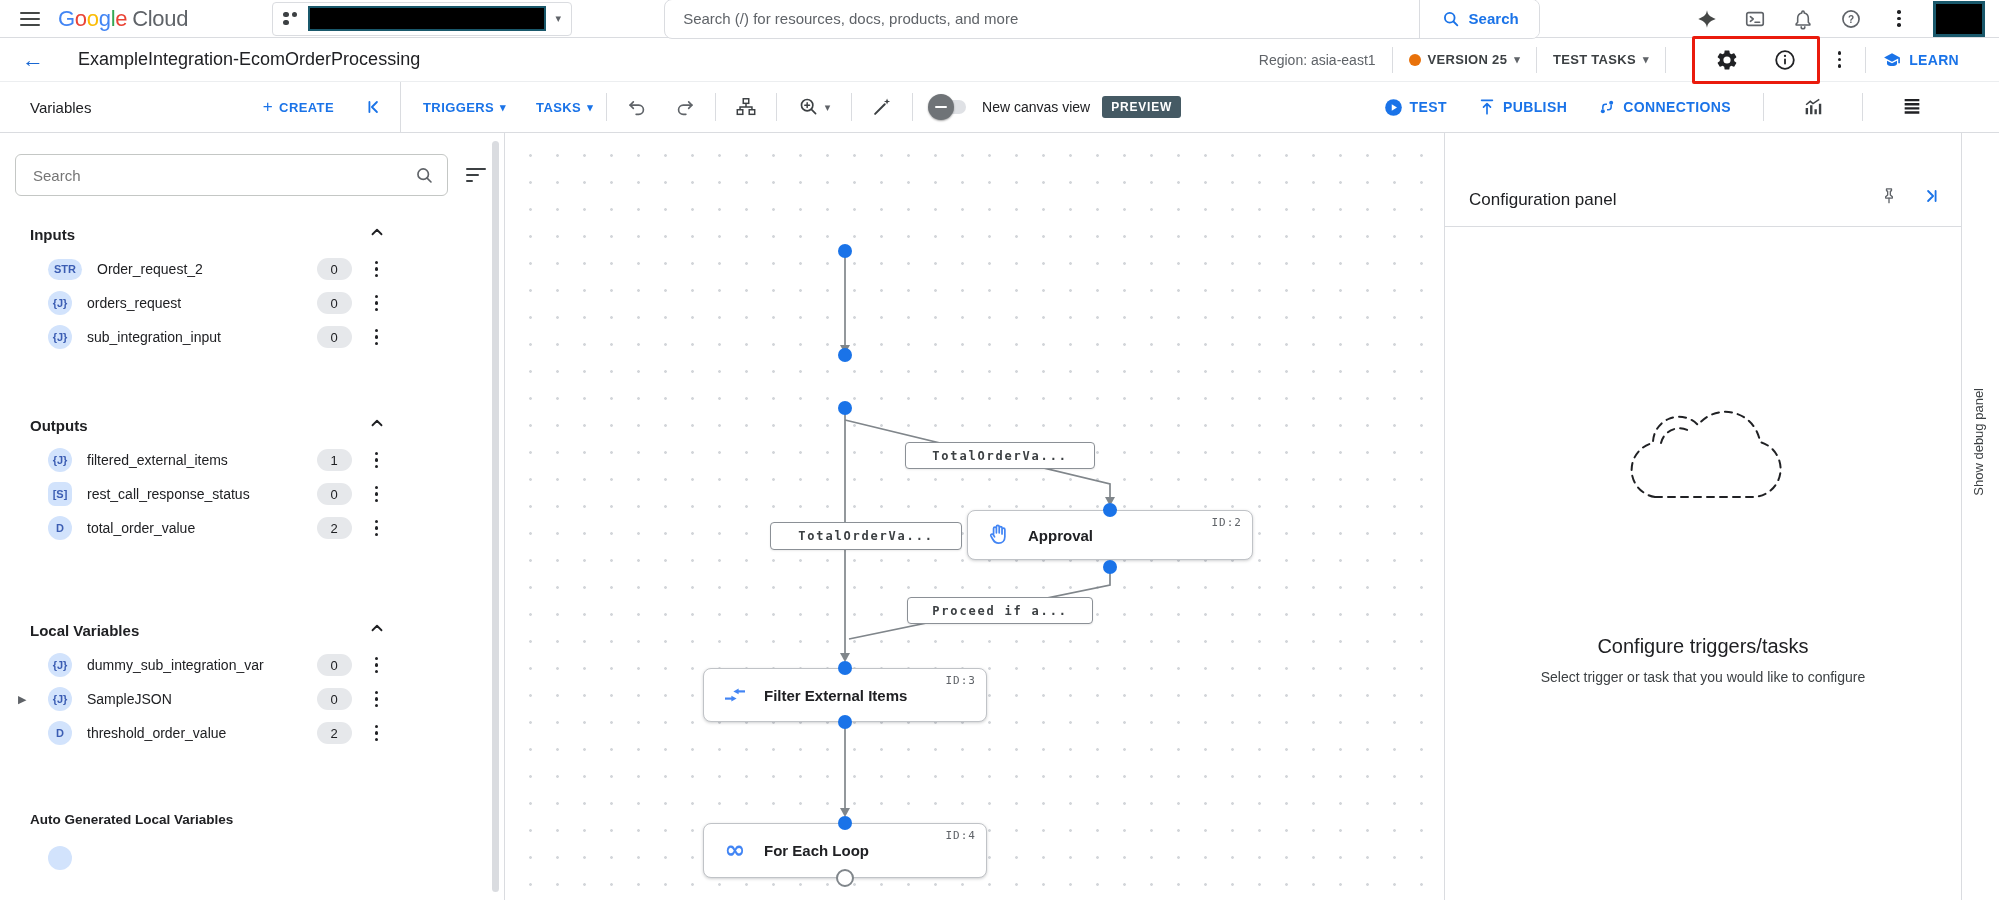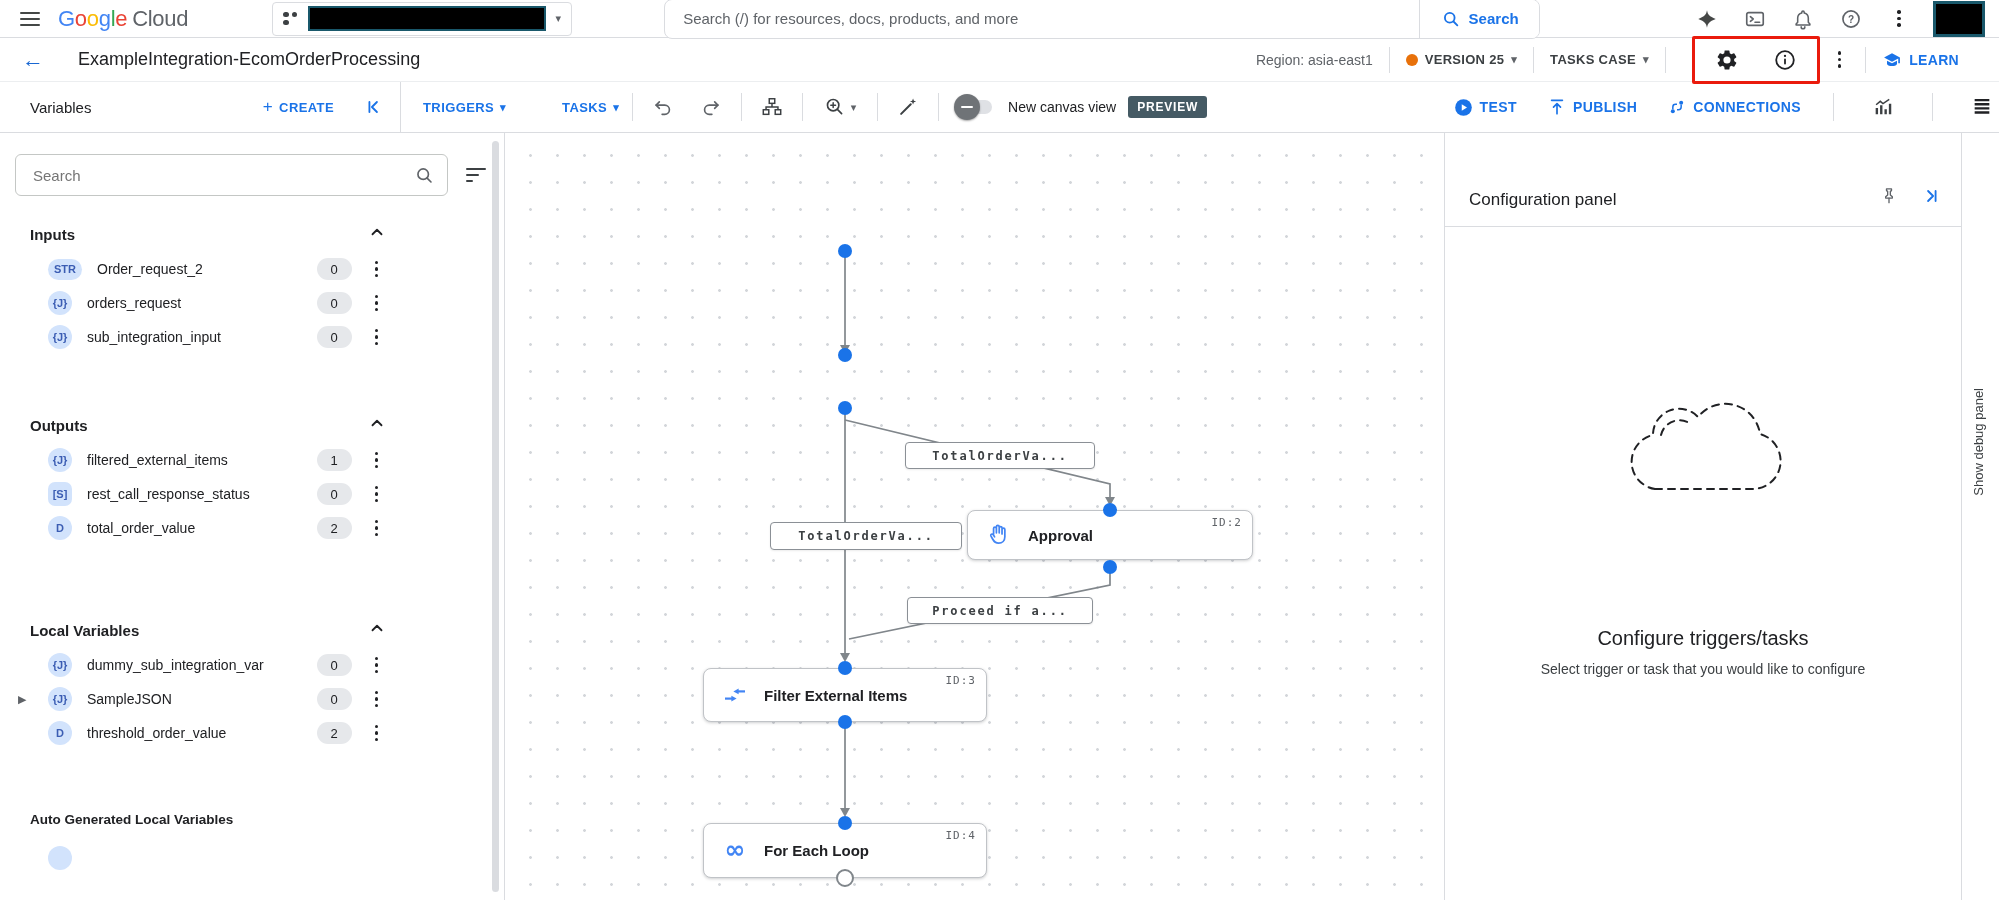--- a/index.html
+++ b/index.html
@@ -57,21 +57,21 @@
   .plus { font-size:17px; font-weight:400; }
   .tb { flex:1; display:flex; align-items:center; padding-left:22px; border-left:1px solid #dadce0; }
   .tb .vdiv { height:28px; margin:0 13px; }
   .tb-ic { width:34px; height:34px; display:flex; align-items:center; justify-content:center; cursor:pointer; flex:none; }
   .toggle { width:34px; height:14px; border-radius:8px; background:#dfe1e5; position:relative; margin:0 16px 0 6px; cursor:pointer; flex:none; }
   .toggle .knob { position:absolute; left:-4px; top:-6px; width:26px; height:26px; border-radius:50%; background:#6f7377;
     box-shadow:0 1px 2px rgba(0,0,0,.35); display:flex; align-items:center; justify-content:center; }
   .toggle .minus { width:12px; height:2.4px; background:#fff; border-radius:1px; }
   .canvas-lbl { font-size:14px; color:#202124; white-space:nowrap; }
   .preview { background:#455a64; color:#fff; font-size:12px; font-weight:700; letter-spacing:.8px; padding:4px 9px; border-radius:3px; margin-left:12px; }
-  .tb-right { margin-left:auto; display:flex; align-items:center; gap:30px; }
+  .tb-right { margin-left:auto; display:flex; align-items:center; gap:30px; padding-right:70px; }
 
   
   .main { display:flex; height:767px; }
 
   
   .sidebar { width:505px; border-right:1px solid #dadce0; position:relative; overflow:hidden; flex:none; }
   .sb-search { margin:21px 14px 0 15px; display:flex; align-items:center; gap:14px; }
   .sb-box { flex:1; height:42px; border:1px solid #c4c7c5; border-radius:6px; display:flex; align-items:center; padding:0 12px 0 15px; }
   .sb-box input { flex:1; border:0; outline:0; font:15px "Liberation Sans",sans-serif; background:transparent; color:#202124; }
   .sb-box input::placeholder { color:#757575; }
@@ -109,21 +109,21 @@
     box-shadow:0 1px 3px rgba(60,64,67,.25); display:flex; align-items:center; cursor:pointer; }
   .node-title { font-size:15px; font-weight:700; color:#202124; white-space:nowrap; }
   .node-id { position:absolute; top:5px; right:10px; font:11px "DejaVu Sans Mono", monospace; letter-spacing:1px; color:#5f6368; }
   .api-chip { width:50px; align-self:stretch; background:#1a73e8; border-radius:7px 0 0 7px; color:#fff;
     display:flex; align-items:center; justify-content:center; font:700 14px "DejaVu Sans Mono", monospace; letter-spacing:.5px; }
   .t-icon { width:26px; height:26px; margin-left:18px; flex:none; display:flex; align-items:center; justify-content:center; }
   .t-gap { margin-left:16px; }
   .inf { font:700 25px "DejaVu Sans", sans-serif; color:#4285f4; line-height:1; margin-top:-3px; }
 
   
-  .config { width:517px; border-left:1px solid #dadce0; flex:none; display:flex; flex-direction:column; }
+  .config { width:517px; border-left:1px solid #dadce0; flex:none; display:flex; flex-direction:column;gap:8px; }
   .config-head { height:94px; border-bottom:1px solid #dadce0; display:flex; align-items:flex-end; padding:0 20px 16px 24px; }
   .config-title { font-size:17px; color:#202124; }
   .config-icons { margin-left:auto; display:flex; align-items:center; gap:22px; }
   .config-body { flex:1; display:flex; flex-direction:column; align-items:center; }
   .cfg-h { font-size:20px; font-weight:500; color:#202124; margin-top:118px; }
   .cfg-s { font-size:14px; color:#3c4043; margin-top:11px;text-align:center; }
 
   
   .debug { width:38px; border-left:1px solid #dadce0; position:relative; flex:none; }
   .debug-lbl { position:absolute; top:255px; left:9px; writing-mode:vertical-rl; transform:rotate(180deg);
@@ -205,21 +205,21 @@
   <div class="bar2-right">
     <span class="region">Region: asia-east1</span>
     <span class="vdiv"></span>
     <span class="menu-lbl">
       <span class="dot-orange"></span>
       <span>VERSION 25</span>
       <span class="caret">▾</span>
     </span>
     <span class="vdiv"></span>
     <span class="menu-lbl">
-      <span>TASKS CASE</span>
+      <span>TEST TASKS</span>
       <span class="caret">▾</span>
     </span>
     <span class="vdiv"></span>
     <div class="red-box">
       <div class="icon-btn">
         <svg width="24" height="24" viewBox="0 0 24 24">
             <path fill="#202124" d="M19.14 12.94c.04-.3.06-.61.06-.94s-.02-.64-.07-.94l2.03-1.58a.49.49 0 0 0 .12-.61l-1.92-3.32a.49.49 0 0 0-.59-.22l-2.39.96c-.5-.38-1.03-.7-1.62-.94l-.36-2.54a.48.48 0 0 0-.48-.41h-3.84c-.24 0-.43.17-.47.41l-.36 2.54c-.59.24-1.13.57-1.62.94l-2.39-.96a.49.49 0 0 0-.59.22L2.73 8.87c-.12.21-.08.47.12.61l2.03 1.58c-.05.3-.09.63-.09.94s.02.64.07.94l-2.03 1.58a.49.49 0 0 0-.12.61l1.92 3.32c.12.22.37.29.59.22l2.39-.96c.5.38 1.03.7 1.62.94l.36 2.54c.05.24.24.41.48.41h3.84c.24 0 .44-.17.47-.41l.36-2.54c.59-.24 1.13-.56 1.62-.94l2.39.96c.22.08.47 0 .59-.22l1.92-3.32a.49.49 0 0 0-.12-.61l-2.01-1.58zM12 15.6A3.6 3.6 0 1 1 12 8.4a3.6 3.6 0 0 1 0 7.2z"></path>
           </svg>
       </div>
       <div class="icon-btn">
@@ -258,21 +258,21 @@
           <path d="M6.5 6v12" stroke="#1a73e8" stroke-width="2.2" stroke-linecap="round"></path>
           <path d="M15.5 6l-6 6 6 6" fill="none" stroke="#1a73e8" stroke-width="2.2" stroke-linecap="round" stroke-linejoin="round"></path>
         </svg>
     </span>
   </div>
   <div class="tb">
     <span class="blue-act">
       <span>TRIGGERS</span>
       <span class="caret" style="color:#1a73e8">▾</span>
     </span>
-    <span class="blue-act" style="margin-left:56px">
+    <span class="blue-act" style="margin-left:30px">
       <span>TASKS</span>
       <span class="caret" style="color:#1a73e8">▾</span>
     </span>
     <span class="vdiv"></span>
     <span class="tb-ic">
       <svg width="22" height="22" viewBox="0 0 24 24">
           <path d="M8 6.5 4.5 10 8 13.5" fill="none" stroke="#5f6368" stroke-width="1.8" stroke-linecap="round" stroke-linejoin="round"></path>
           <path d="M4.5 10h9.5a5 5 0 0 1 0 10h-3" fill="none" stroke="#5f6368" stroke-width="1.8" stroke-linecap="round"></path>
         </svg>
     </span>

